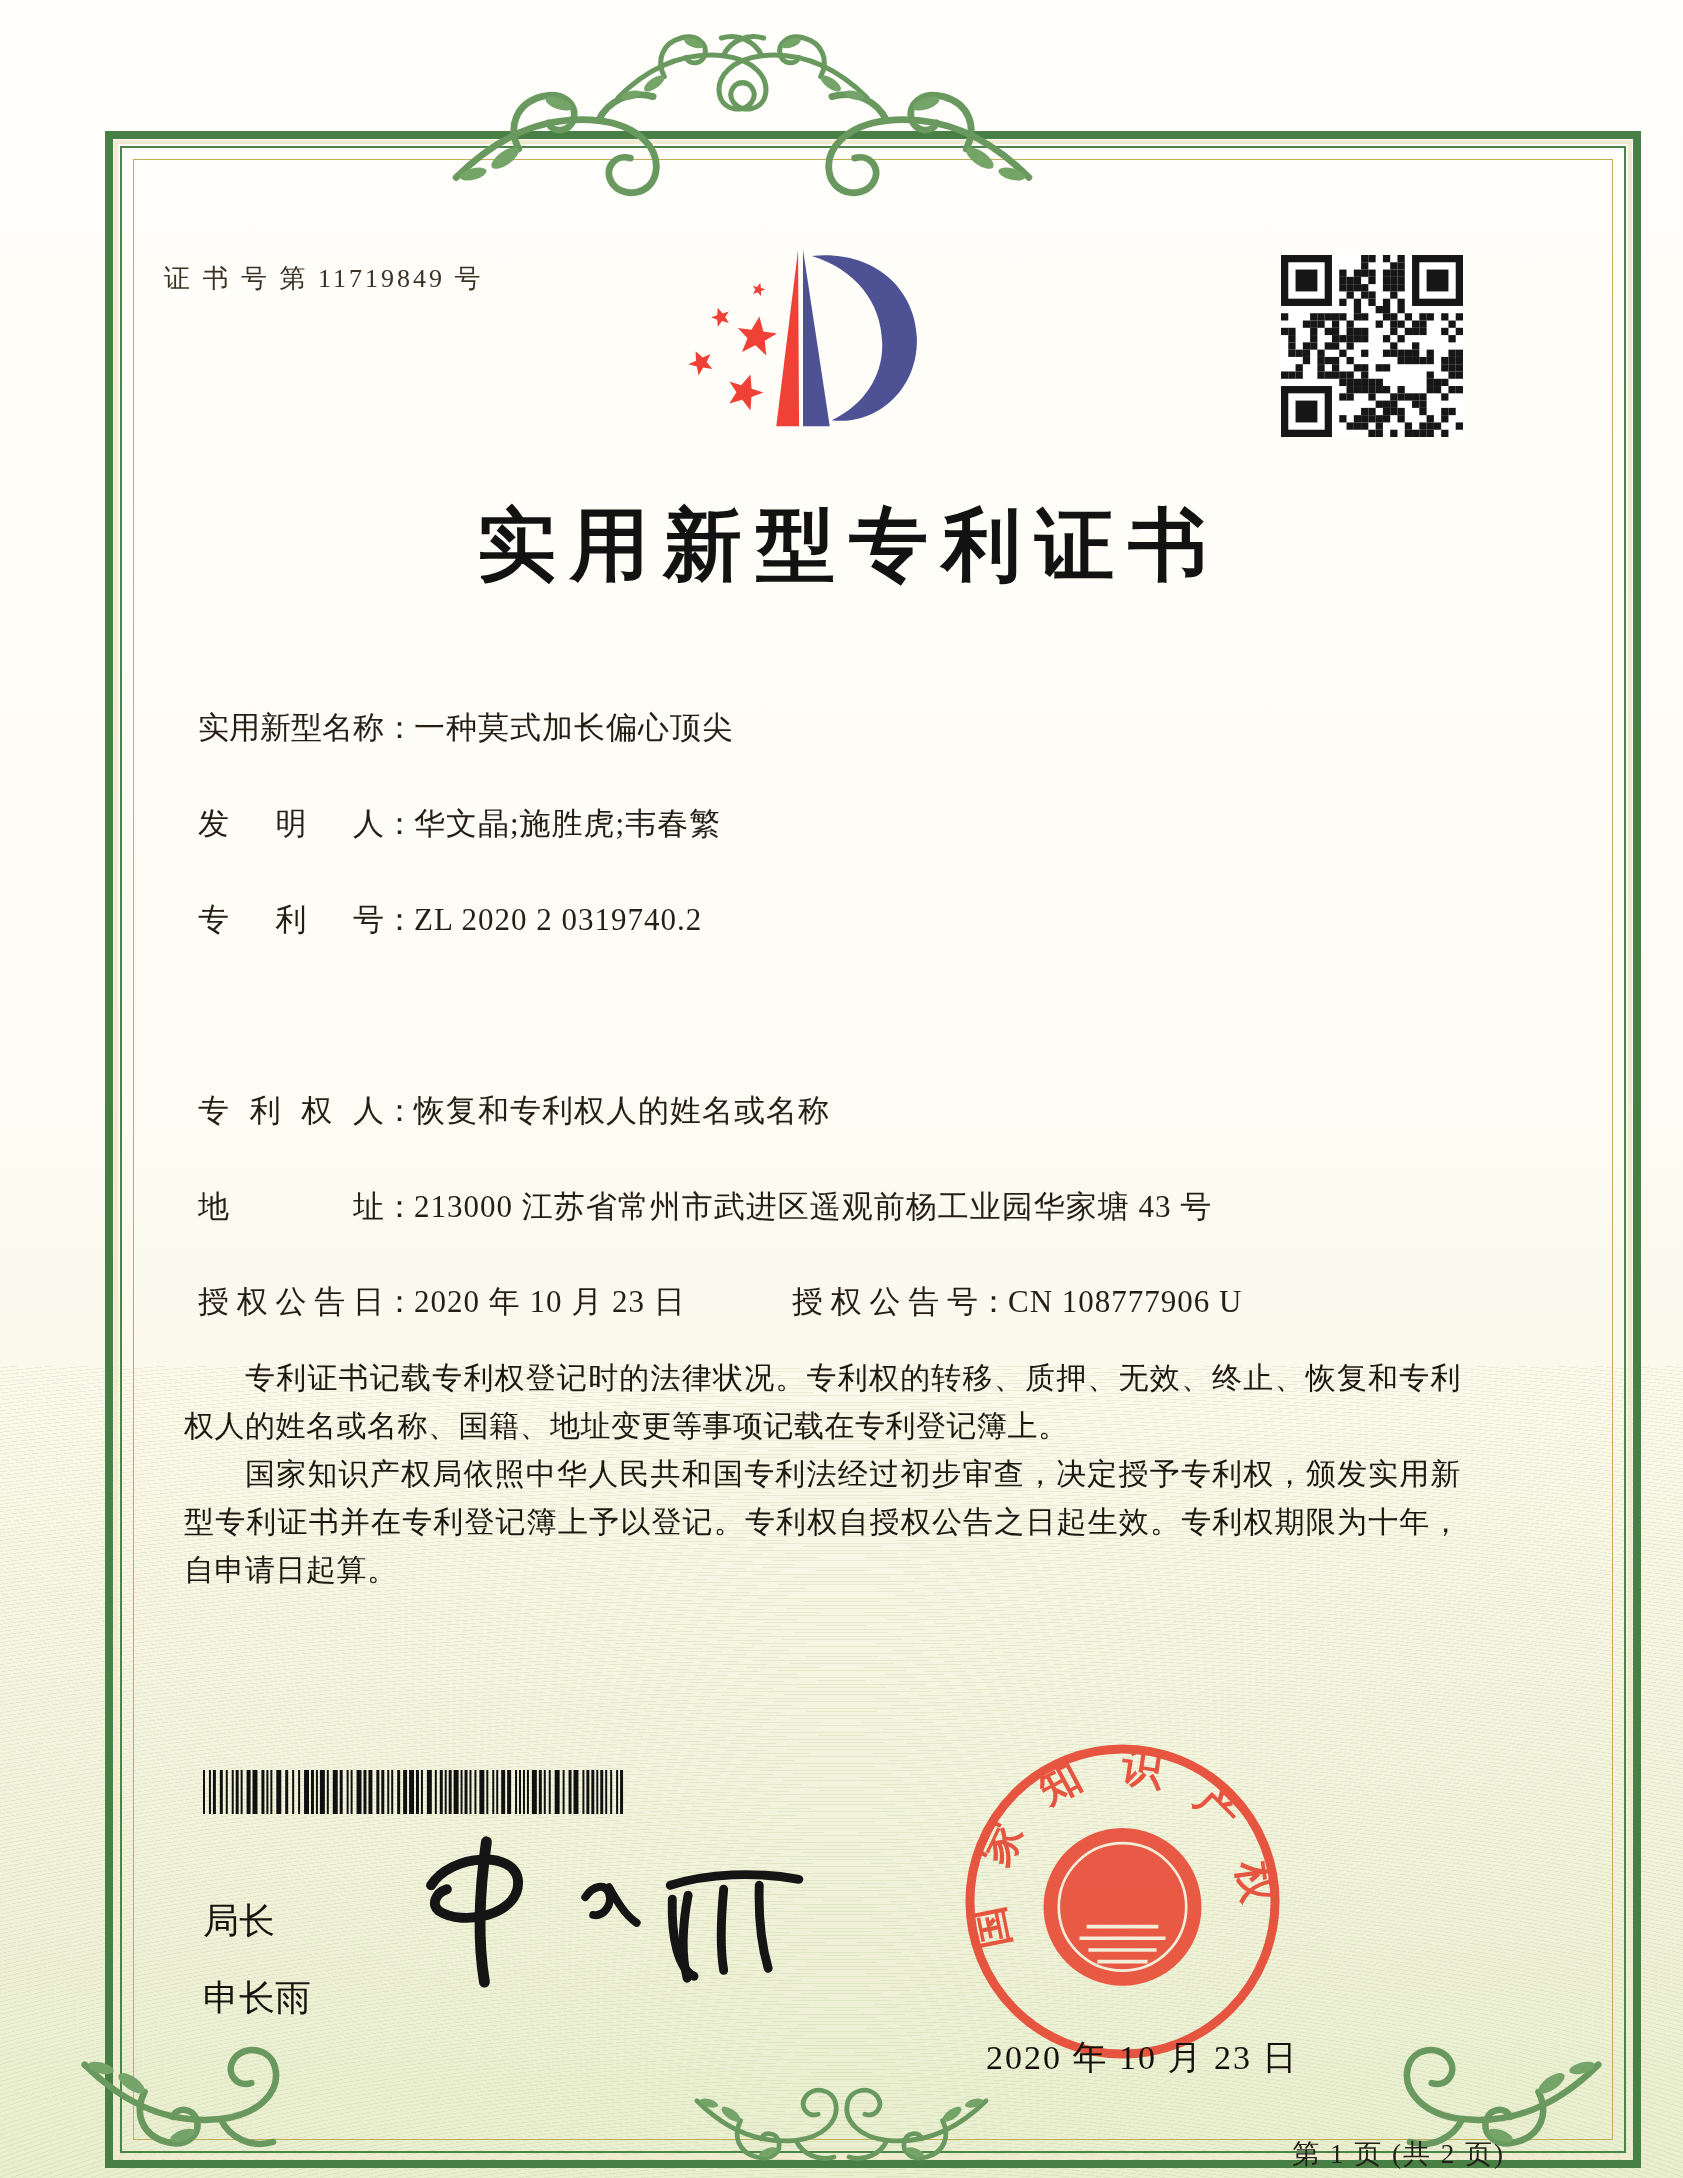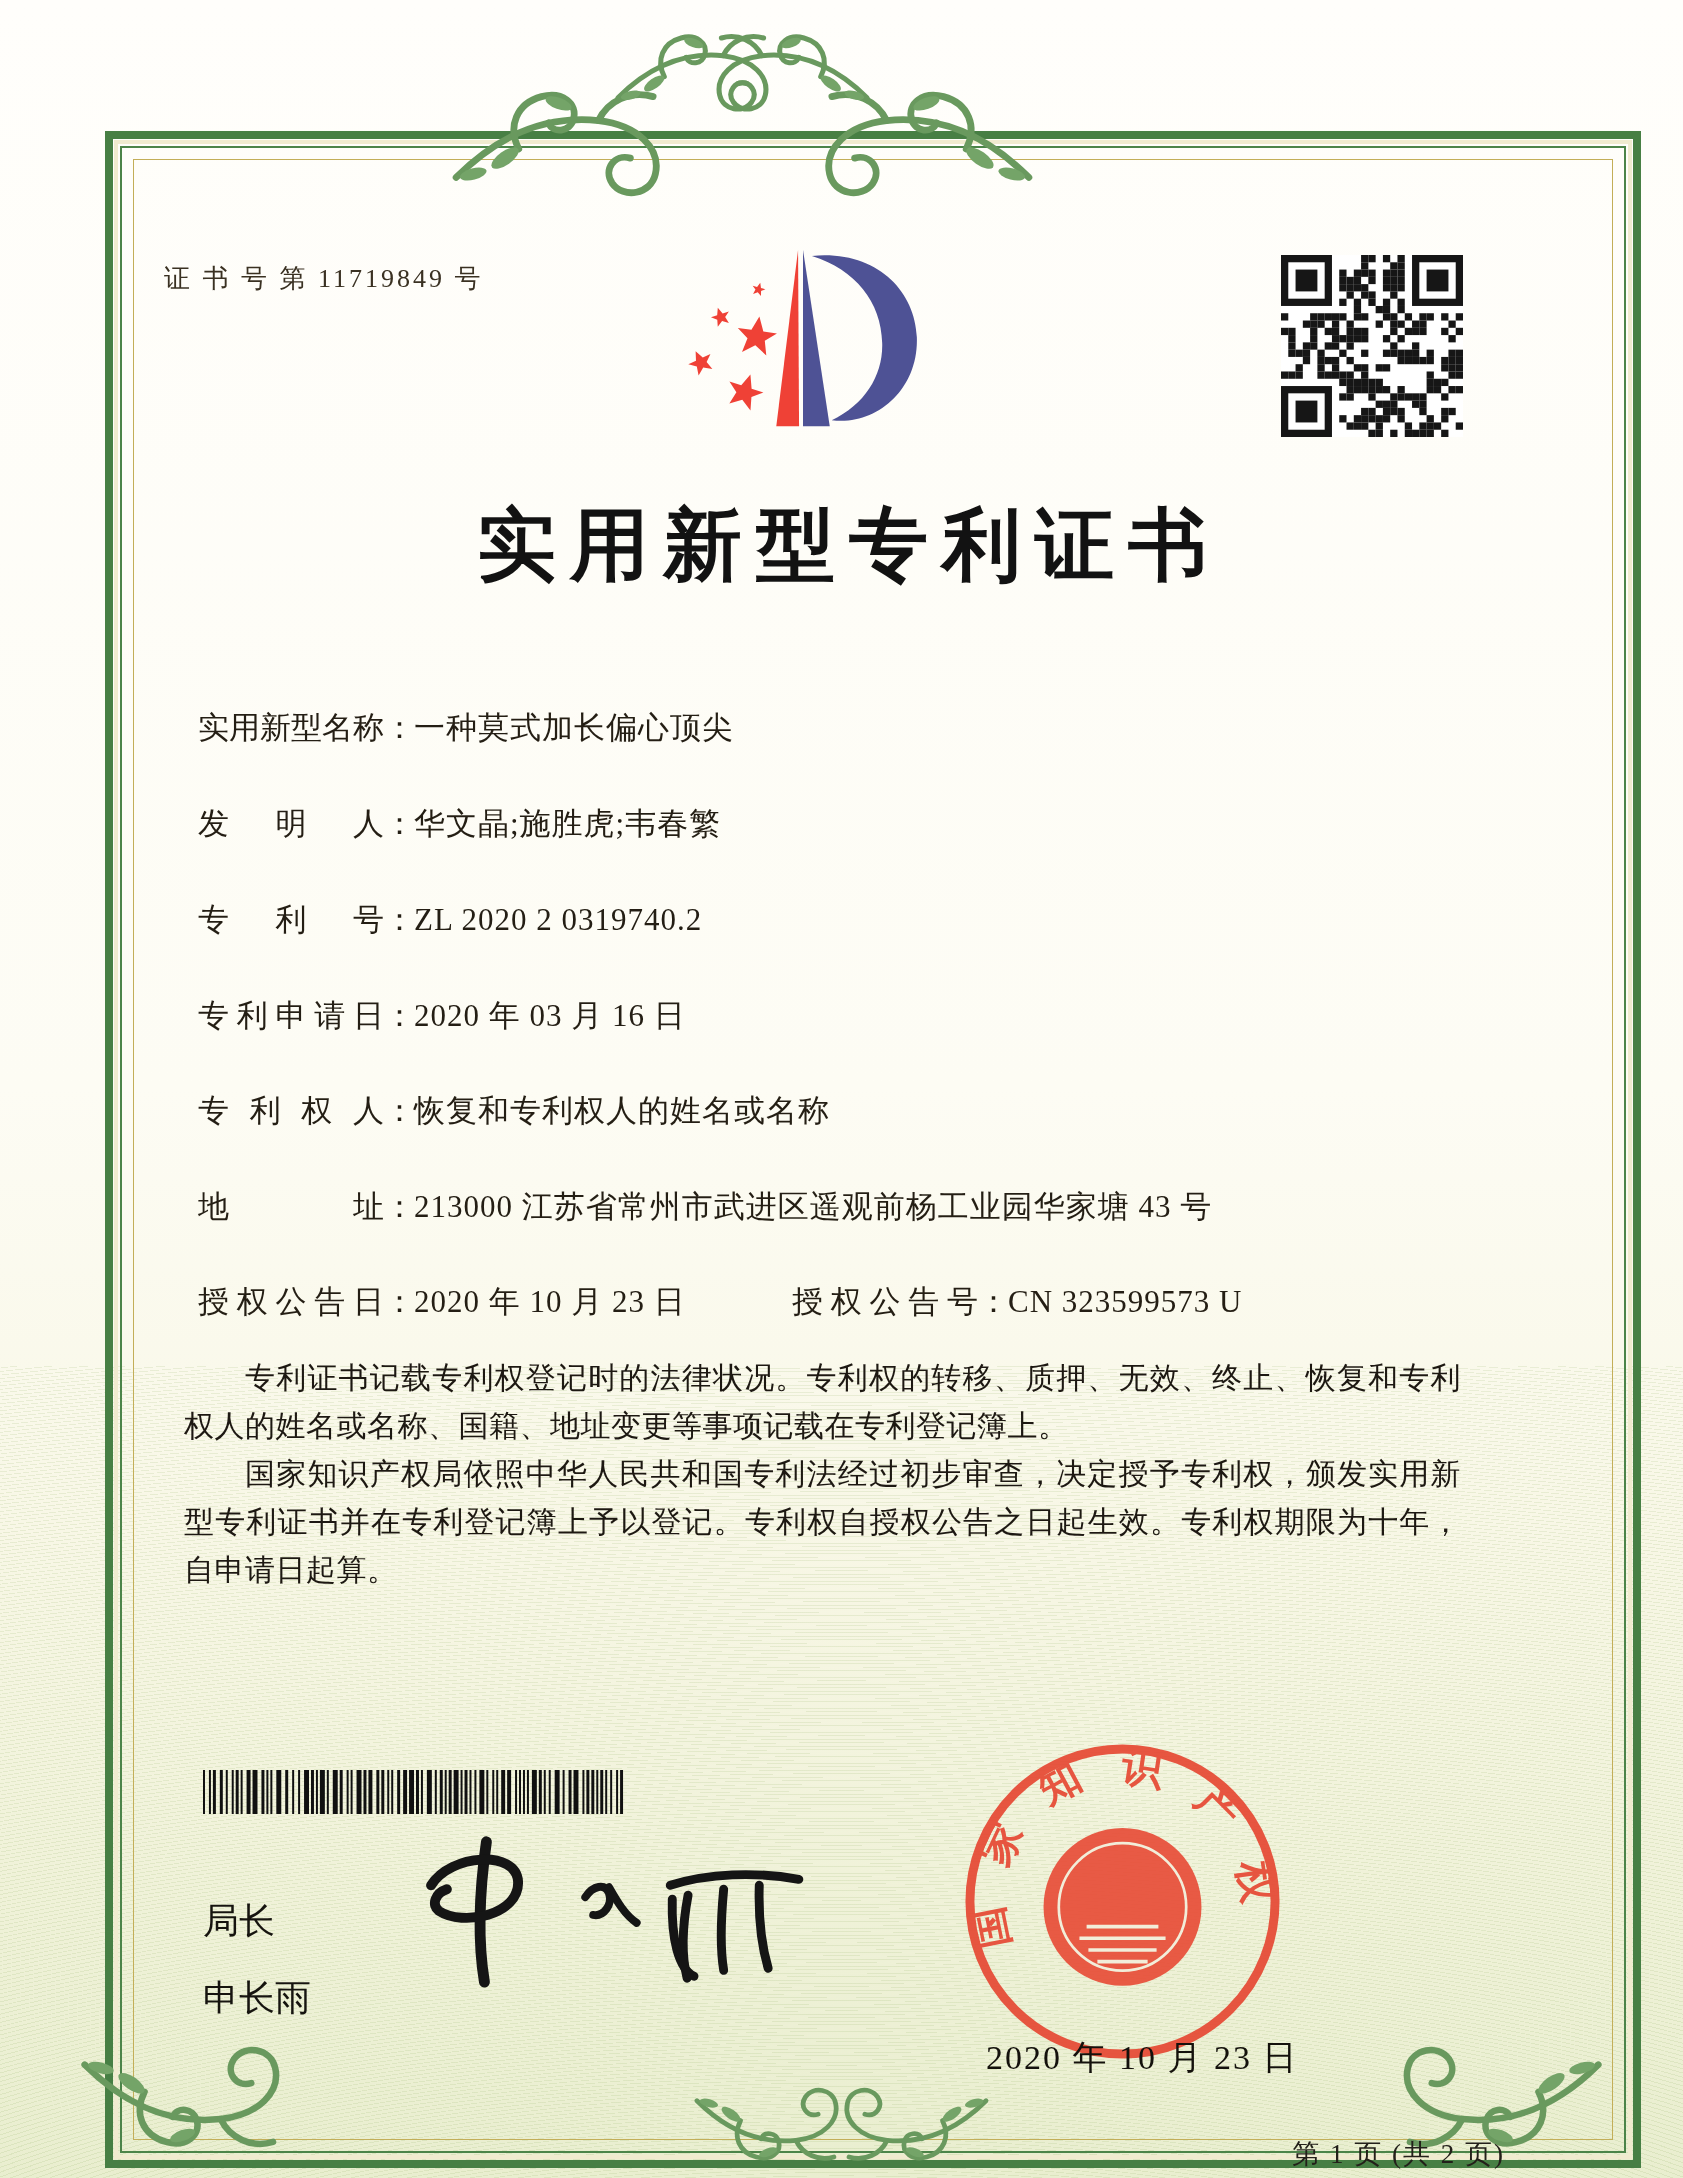--- a/index.html
+++ b/index.html
@@ -340,33 +340,30 @@
 
   <div class="row r1">
     <span class="flabel">实用新型名称</span><span class="fcolon">：</span><span class="fval">一种莫式加长偏心顶尖</span>
   </div>
   <div class="row r2">
     <span class="flabel">发明人</span><span class="fcolon">：</span><span class="fval">华文晶;施胜虎;韦春繁</span>
   </div>
   <div class="row r3">
     <span class="flabel">专利号</span><span class="fcolon">：</span><span class="fval">ZL 2020 2 0319740.2</span>
   </div>
-  <div class="row r4">
-    <span class="flabel">专利申请日</span><span class="fcolon">：</span><span class="fval">2020 年 03 月 16 日</span>
-  </div>
   <div class="row r5">
     <span class="flabel">专利权人</span><span class="fcolon">：</span><span class="fval">恢复和专利权人的姓名或名称</span>
   </div>
   <div class="row r6">
     <span class="flabel">地址</span><span class="fcolon">：</span><span class="fval">213000 江苏省常州市武进区遥观前杨工业园华家塘 43 号</span>
   </div>
   <div class="row r7">
     <span class="flabel">授权公告日</span><span class="fcolon">：</span><span class="fval">2020 年 10 月 23 日</span>
     <span class="grant2">
-      <span class="flabel">授权公告号</span><span class="fcolon">：</span><span class="fval">CN 323599573 U</span>
+      <span class="flabel">授权公告号</span><span class="fcolon">：</span><span class="fval">CN 108777906 U</span>
     </span>
   </div>
 
   <div class="body-text">
     <p>专利证书记载专利权登记时的法律状况。专利权的转移、质押、无效、终止、恢复和专利权人的姓名或名称、国籍、地址变更等事项记载在专利登记簿上。</p>
     <p>国家知识产权局依照中华人民共和国专利法经过初步审查，决定授予专利权，颁发实用新型专利证书并在专利登记簿上予以登记。专利权自授权公告之日起生效。专利权期限为十年，自申请日起算。</p>
   </div>
 
   <svg id="barcode" class="barcode" viewBox="0 0 428 44" preserveAspectRatio="none">
       <g fill="#101010">

